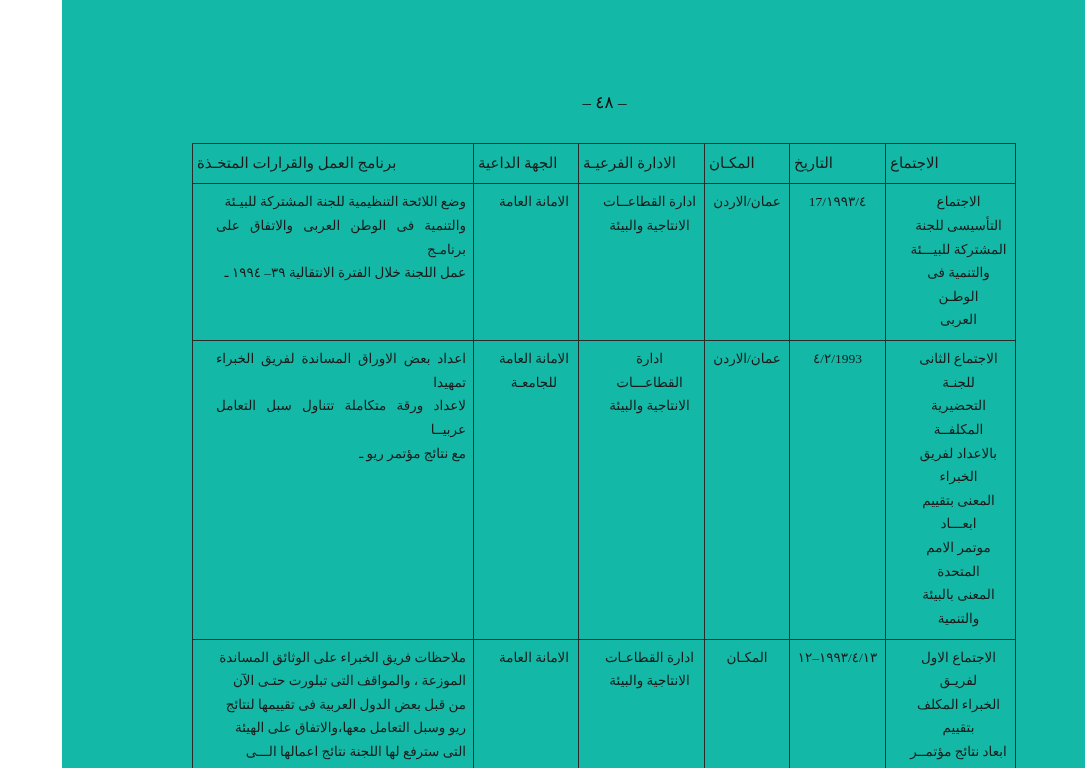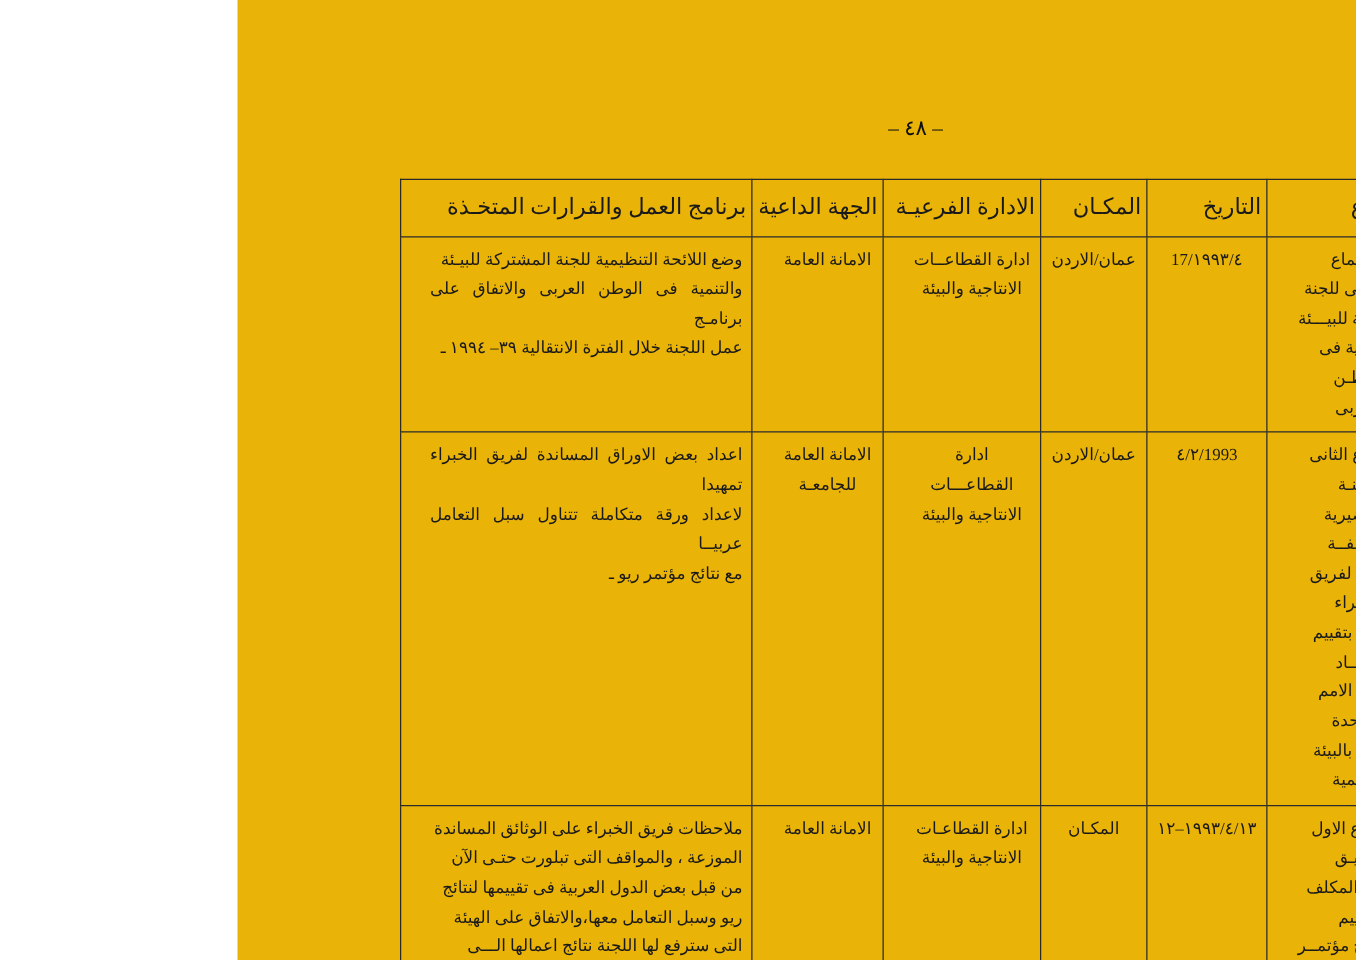--- a/index.html
+++ b/index.html
@@ -9,24 +9,24 @@
   }
   body {
     width: 1085px;
     height: 768px;
     font-family: "Liberation Serif", "DejaVu Serif", serif;
     color: #111;
     position: relative;
     overflow: hidden;
   }
   .page {
-    width: 895px;
+    width: 1023px;
     height: 768px;
     position: relative;
-    background: #eab308;
+    background: #14b8a6;
   }
   .page-number {
     position: absolute;
     top: 92px;
     left: 0;
     width: 1085px;
     text-align: center;
     font-size: 17px;
     letter-spacing: 2px;
     color: #111;
@@ -46,23 +46,23 @@
   table.doc-table th,
   table.doc-table td {
     border: 1px solid #2b2b2b;
     vertical-align: top;
     padding: 6px 7px 8px 7px;
     font-size: 13.5px;
     line-height: 1.75;
     color: #1a1a1a;
   }
   table.doc-table thead th {
-    text-align: right;
+    text-align: left;
     font-weight: normal;
-    font-size: 18px;
+    font-size: 15px;
     padding: 6px 4px 7px 4px;
     letter-spacing: 1px;
     height: 22px;
     vertical-align: middle;
   }
   
   col.c-meeting  { width: 130px; }
   col.c-date     { width: 96px;  }
   col.c-place    { width: 85px;  }
   col.c-subadmin { width: 126px; }

